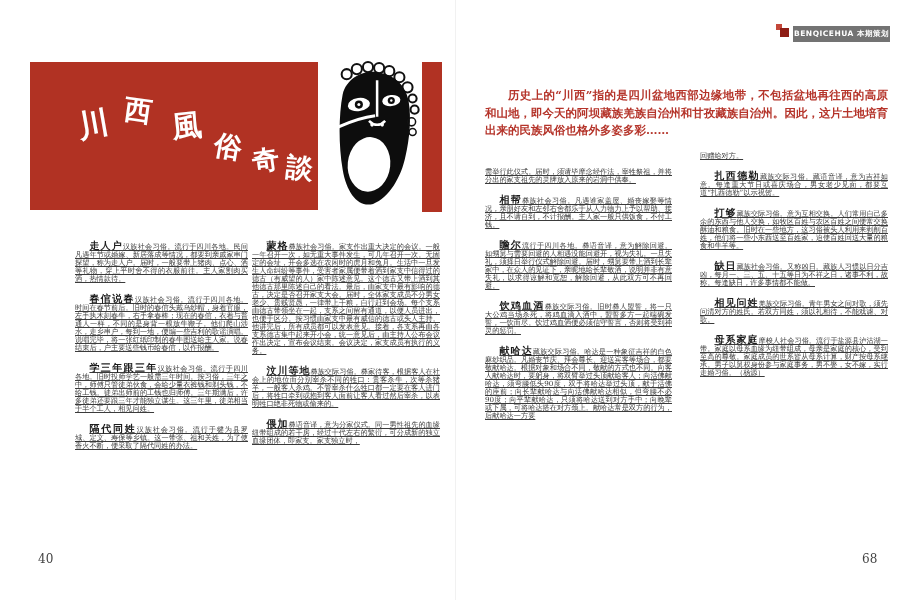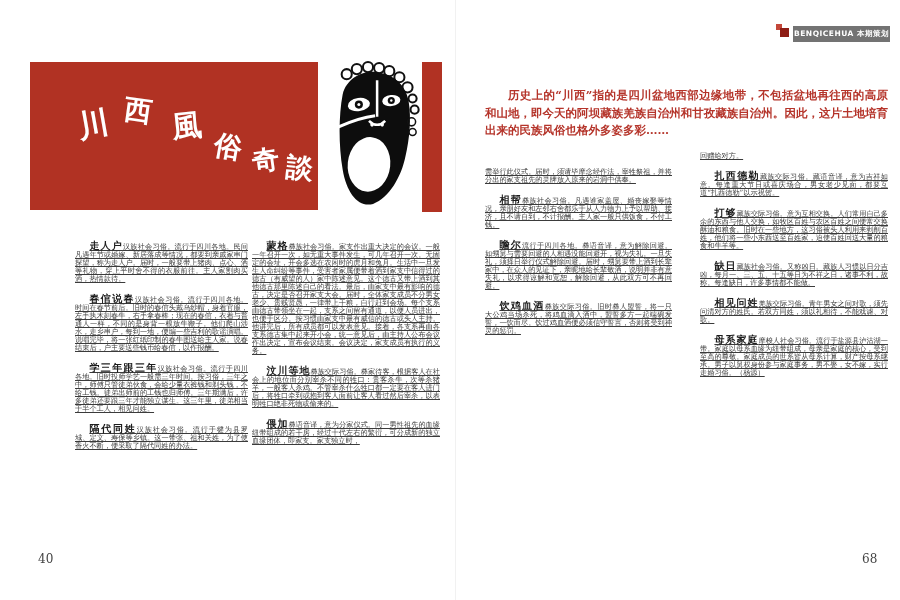--- a/index.html
+++ b/index.html
@@ -114,20 +114,21 @@
 
 <div class="intro">
   <p>历史上的“川西”指的是四川盆地西部边缘地带，不包括盆地再往西的高原和山地，即今天的阿坝藏族羌族自治州和甘孜藏族自治州。因此，这片土地培育出来的民族风俗也格外多姿多彩……</p>
 </div>
 
 <div class="col col-r1">
   <p class="entry cont"><span>需举行此仪式。届时，须请毕摩念经作法，宰牲祭祖，并将分出的家支祖先的灵牌放入原来的岩洞中供奉。</span></p>
   <p class="entry"><b>相帮</b><span>彝族社会习俗。凡遇谁家盖屋、婚丧嫁娶等情况，亲朋好友和左邻右舍都乐于从人力物力上予以帮助、接济，且不请自到，不计报酬。主人家一般只供饭食，不付工钱。</span></p>
   <p class="entry"><b>瞻尔</b><span>流行于四川各地。彝语音译，意为解除回避。如甥舅与需要回避的人相遇没能回避开，视为失礼。一旦失礼，须择日举行仪式解除回避。届时，甥舅要带上酒到长辈家中，在众人的见证下，亲昵地给长辈敬酒，说明并非有意失礼，以求得谅解和宽恕，解除回避，从此双方可不再回避。</span></p>
   <p class="entry"><b>饮鸡血酒</b><span>彝族交际习俗。旧时彝人盟誓，将一只大公鸡当场杀死，将鸡血滴入酒中，盟誓多方一起端碗发誓，一饮而尽。饮过鸡血酒便必须信守誓言，否则将受到神灵的惩罚。</span></p>
+  <p class="entry"><b>献哈达</b><span>藏族交际习俗。哈达是一种象征吉祥的白色麻纱织品。凡婚丧节庆、拜会尊长、迎送宾客等场合，都要敬献哈达。根据对象和场合不同，敬献的方式也不同。向客人献哈达时，要躬身，将双臂举过头顶献给客人；向活佛献哈达，须弯腰低头90度，双手将哈达举过头顶，献于活佛的座前；向长辈献哈达与向活佛献哈达相似，但弯腰不必90度；向平辈献哈达，只须将哈达送到对方手中；向晚辈或下属，可将哈达搭在对方颈上。献哈达常是双方的行为，后献哈达一方要</span></p>
 </div>
 
 <div class="col col-r2">
   <p class="entry cont"><span>回赠给对方。</span></p>
   <p class="entry"><b>扎西德勒</b><span>藏族交际习俗。藏语音译，意为吉祥如意。每逢重大节日或喜庆场合，男女老少见面，都要互道“扎西德勒”以示祝贺。</span></p>
   <p class="entry"><b>打够</b><span>藏族交际习俗。意为互相交换。人们常用自己多余的东西与他人交换，如牧区百姓与农区百姓之间便常交换酥油和粮食。旧时在一些地方，这习俗被头人利用来剥削百姓，他们将一些小东西送至百姓家，迫使百姓回送大量的粮食和牛羊等。</span></p>
   <p class="entry"><b>缺日</b><span>藏族社会习俗。又称凶日。藏族人习惯以日分吉凶，每月一、三、五、十五等日为不祥之日，诸事不利，故称。每逢缺日，许多事情都不能做。</span></p>
   <p class="entry"><b>相见问姓</b><span>羌族交际习俗。青年男女之间对歌，须先问清对方的姓氏。若双方同姓，须以礼相待，不能戏谑、对歌。</span></p>
   <p class="entry"><b>母系家庭</b><span>摩梭人社会习俗。流行于盐源县泸沽湖一带。家庭以母系血缘为纽带组成，母亲是家庭的核心，受到至高的尊敬。家庭成员的世系皆从母系计算，财产按母系继承。男子以舅权身份参与家庭事务，男不娶，女不嫁，实行走婚习俗。（杨源）</span></p>
 </div>

